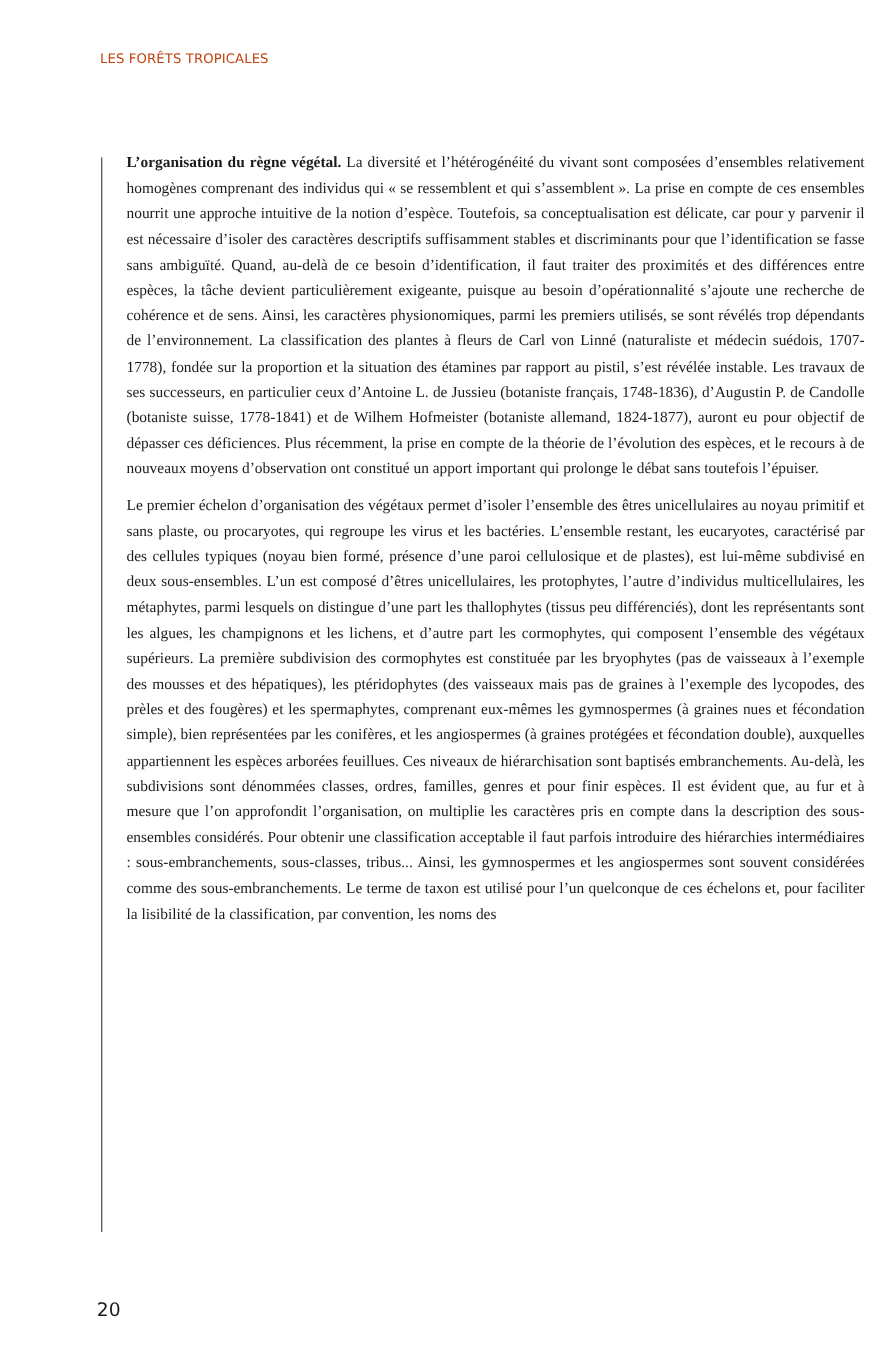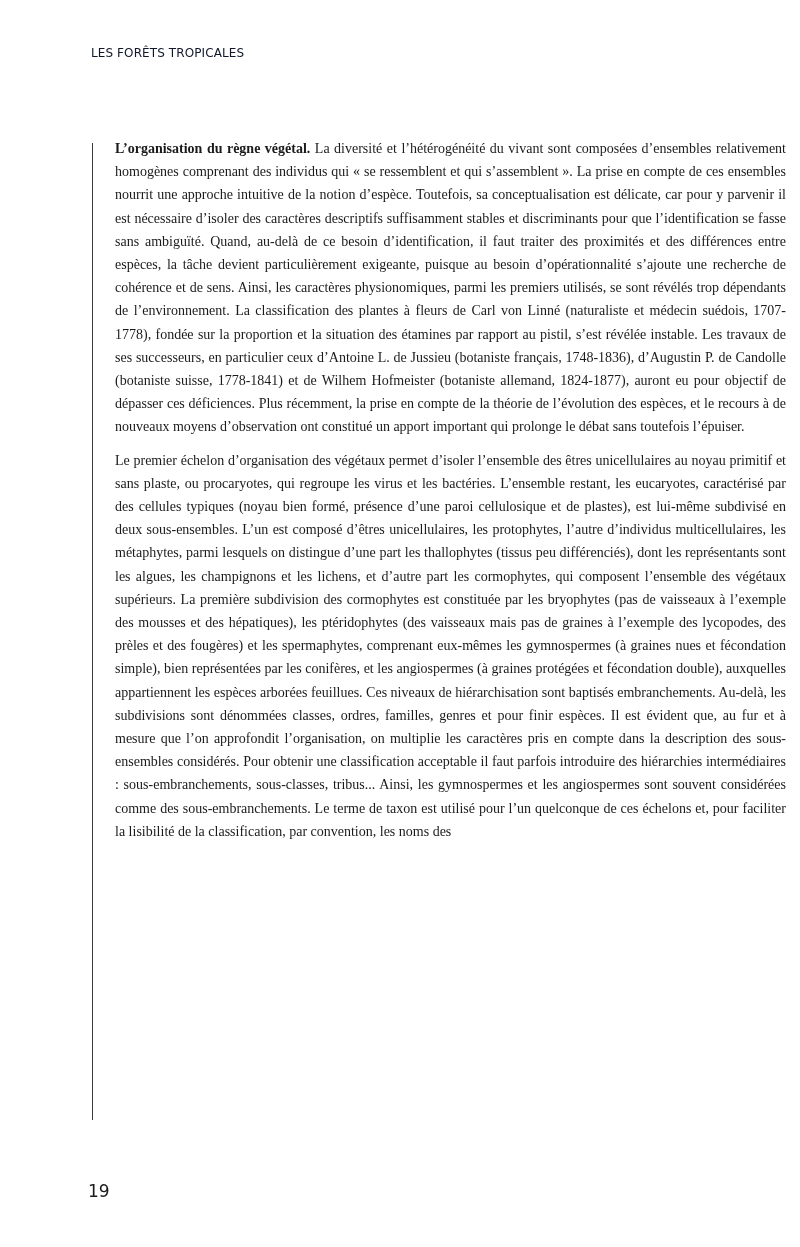--- a/index.html
+++ b/index.html
@@ -14,21 +14,21 @@
       overflow: hidden;
       color: #1a1a1a;
     }
     .running-head {
       position: absolute;
       left: 91px;
       top: 46px;
       font-family: "DejaVu Sans", sans-serif;
       font-size: 12px;
       letter-spacing: 0.1px;
-      color: #0f172a;
+      color: #c2410c;
     }
     .side-rule {
       position: absolute;
       left: 92px;
       top: 143px;
       width: 1px;
       height: 977px;
       background: #3a3a3a;
     }
     .body-text {
@@ -69,13 +69,13 @@
 
 <div class="body-text">
   <p>
     <span class="lead-in">L’organisation du règne végétal.</span><span> La diversité et l’hétérogénéité du vivant sont composées d’ensembles relativement homogènes comprenant des individus qui « se ressemblent et qui s’assemblent ». La prise en compte de ces ensembles nourrit une approche intuitive de la notion d’espèce. Toutefois, sa conceptualisation est délicate, car pour y parvenir il est nécessaire d’isoler des caractères descriptifs suffisamment stables et discriminants pour que l’identification se fasse sans ambiguïté. Quand, au-delà de ce besoin d’identification, il faut traiter des proximités et des différences entre espèces, la tâche devient particulièrement exigeante, puisque au besoin d’opérationnalité s’ajoute une recherche de cohérence et de sens. Ainsi, les caractères physionomiques, parmi les premiers utilisés, se sont révélés trop dépendants de l’environnement. La classification des plantes à fleurs de Carl von Linné (naturaliste et médecin suédois, 1707-1778), fondée sur la proportion et la situation des étamines par rapport au pistil, s’est révélée instable. Les travaux de ses successeurs, en particulier ceux d’Antoine L. de Jussieu (botaniste français, 1748-1836), d’Augustin P. de Candolle (botaniste suisse, 1778-1841) et de Wilhem Hofmeister (botaniste allemand, 1824-1877), auront eu pour objectif de dépasser ces déficiences. Plus récemment, la prise en compte de la théorie de l’évolution des espèces, et le recours à de nouveaux moyens d’observation ont constitué un apport important qui prolonge le débat sans toutefois l’épuiser.</span>
   </p>
   <p>
     <span>Le premier échelon d’organisation des végétaux permet d’isoler l’ensemble des êtres unicellulaires au noyau primitif et sans plaste, ou procaryotes, qui regroupe les virus et les bactéries. L’ensemble restant, les eucaryotes, caractérisé par des cellules typiques (noyau bien formé, présence d’une paroi cellulosique et de plastes), est lui-même subdivisé en deux sous-ensembles. L’un est composé d’êtres unicellulaires, les protophytes, l’autre d’individus multicellulaires, les métaphytes, parmi lesquels on distingue d’une part les thallophytes (tissus peu différenciés), dont les représentants sont les algues, les champignons et les lichens, et d’autre part les cormophytes, qui composent l’ensemble des végétaux supérieurs. La première subdivision des cormophytes est constituée par les bryophytes (pas de vaisseaux à l’exemple des mousses et des hépatiques), les ptéridophytes (des vaisseaux mais pas de graines à l’exemple des lycopodes, des prèles et des fougères) et les spermaphytes, comprenant eux-mêmes les gymnospermes (à graines nues et fécondation simple), bien représentées par les conifères, et les angiospermes (à graines protégées et fécondation double), auxquelles appartiennent les espèces arborées feuillues. Ces niveaux de hiérarchisation sont baptisés embranchements. Au-delà, les subdivisions sont dénommées classes, ordres, familles, genres et pour finir espèces. Il est évident que, au fur et à mesure que l’on approfondit l’organisation, on multiplie les caractères pris en compte dans la description des sous-ensembles considérés. Pour obtenir une classification acceptable il faut parfois introduire des hiérarchies intermédiaires : sous-embranchements, sous-classes, tribus... Ainsi, les gymnospermes et les angiospermes sont souvent considérées comme des sous-embranchements. Le terme de taxon est utilisé pour l’un quelconque de ces échelons et, pour faciliter la lisibilité de la classification, par convention, les noms des</span>
   </p>
 </div>
 
-<div class="folio">19</div>
+<div class="folio">20</div>
 
 </body></html>

